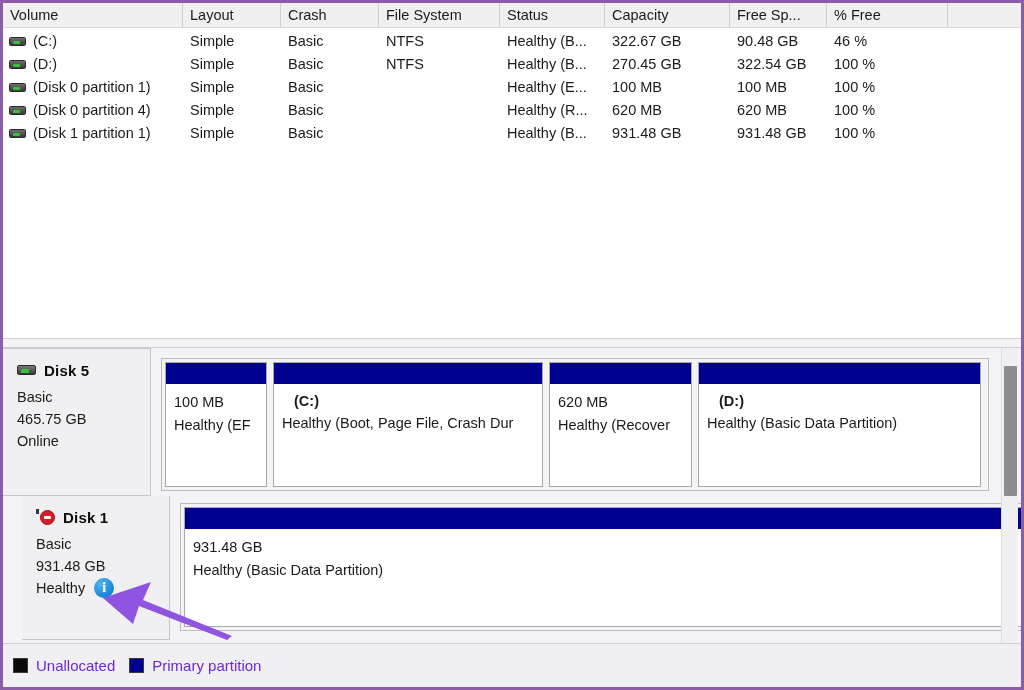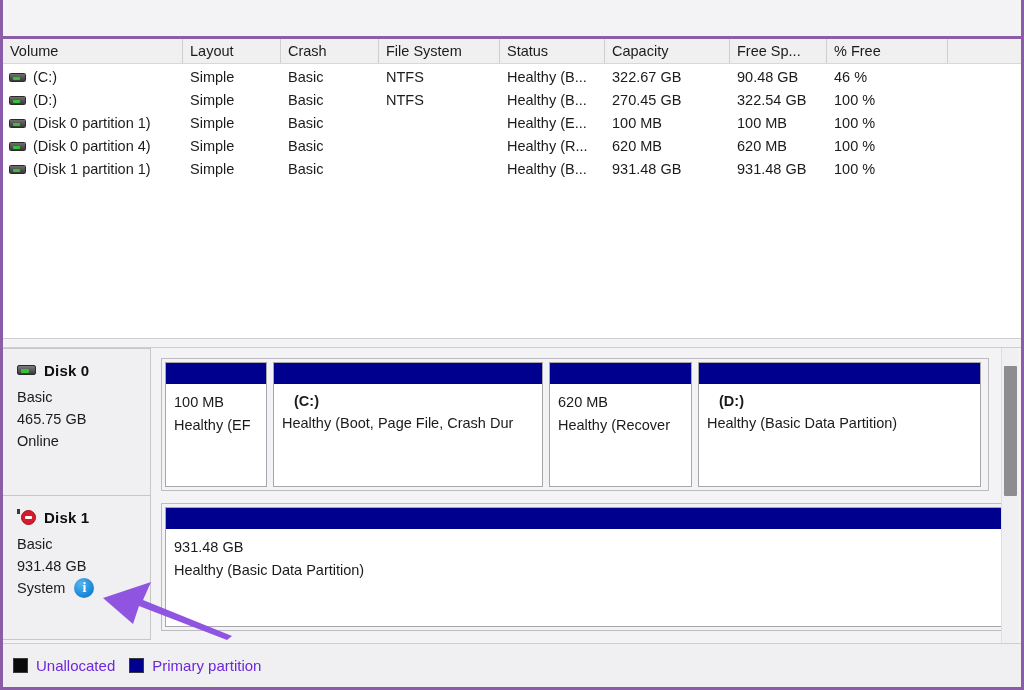--- a/index.html
+++ b/index.html
@@ -24,21 +24,20 @@
 
   
   #volume-pane {
     position: absolute;
     left: 0; top: 0;
     width: 1018px;
     height: 338px;
     background: #ffffff;
     border-top: 3px solid #8b5ca8;
     overflow: hidden;
-    margin-top: 36px;
   }
 
   #volume-header {
     display: flex;
     height: 25px;
     background: #f0f0f0;
     border-bottom: 1px solid #d8d8d8;
   }
   .hcell {
     position: relative;
@@ -109,21 +108,21 @@
     background: #f3f2f4;
     overflow: hidden;
   }
 
   .disk-row {
     position: relative;
     display: flex;
     background: #f3f2f4;
   }
   #disk-row-0 { height: 148px; }
-  #disk-row-1 { height: 144px; }
+  #disk-row-1 { height: 144px; margin-left: 19px; }
 
   
   .disk-info {
     position: relative;
     width: 148px;
     flex: none;
     background: #f0eff1;
     border: 1px solid #c8c6ca;
     border-left: none;
     padding: 12px 0 0 14px;
@@ -419,21 +418,21 @@
   </div>
 
   <div id="splitter"></div>
 
   <div id="graph-pane">
 
     <div class="disk-row" id="disk-row-0">
       <div class="disk-info">
         <div class="disk-title">
           <span class="disk-ico"></span>
-          <span class="label">Disk 0</span>
+          <span class="label">Disk 5</span>
         </div>
         <div class="disk-line">Basic</div>
         <div class="disk-line">465.75 GB</div>
         <div class="disk-line">Online</div>
       </div>
 
       <div class="part-area">
         <div class="part-wrap" style="width:828px">
 
           <div class="partition" style="width:102px">
@@ -479,21 +478,21 @@
         <div class="disk-title">
           <span class="disk-ico-offline">
             <span class="tick"></span>
             <span class="stop"></span>
           </span>
           <span class="label">Disk 1</span>
         </div>
         <div class="disk-line">Basic</div>
         <div class="disk-line">931.48 GB</div>
         <div class="disk-line">
-          <span>System</span>
+          <span>Healthy</span>
           <span class="info-badge">
             <span class="i">i</span>
           </span>
         </div>
       </div>
 
       <div class="part-area">
         <div class="part-wrap" style="width:852px">
           <div class="partition" style="width:846px">
             <div class="part-bar" style="background: rgb(0, 0, 143);"></div>

